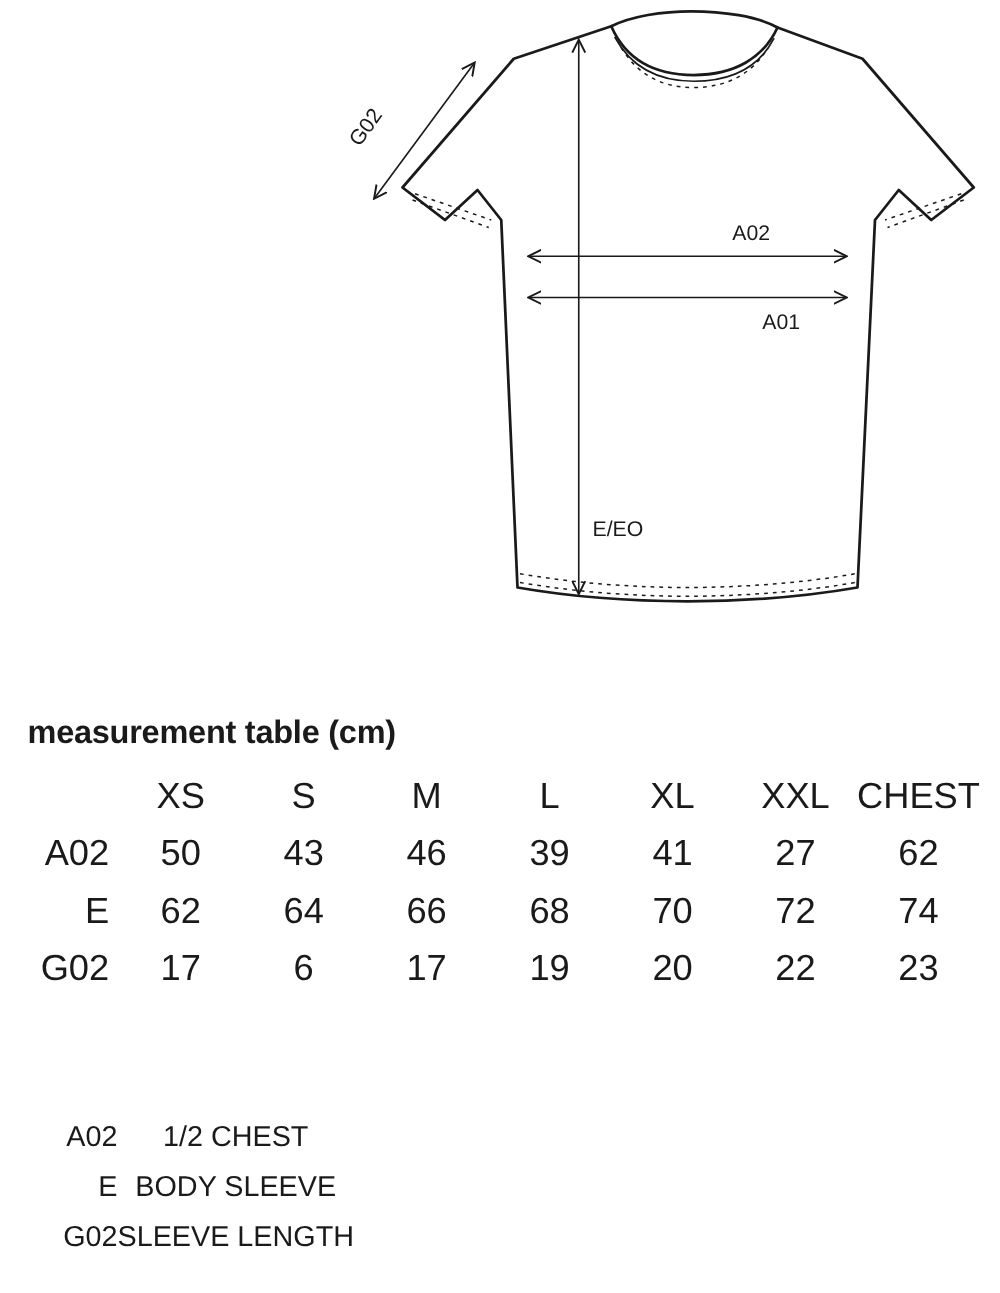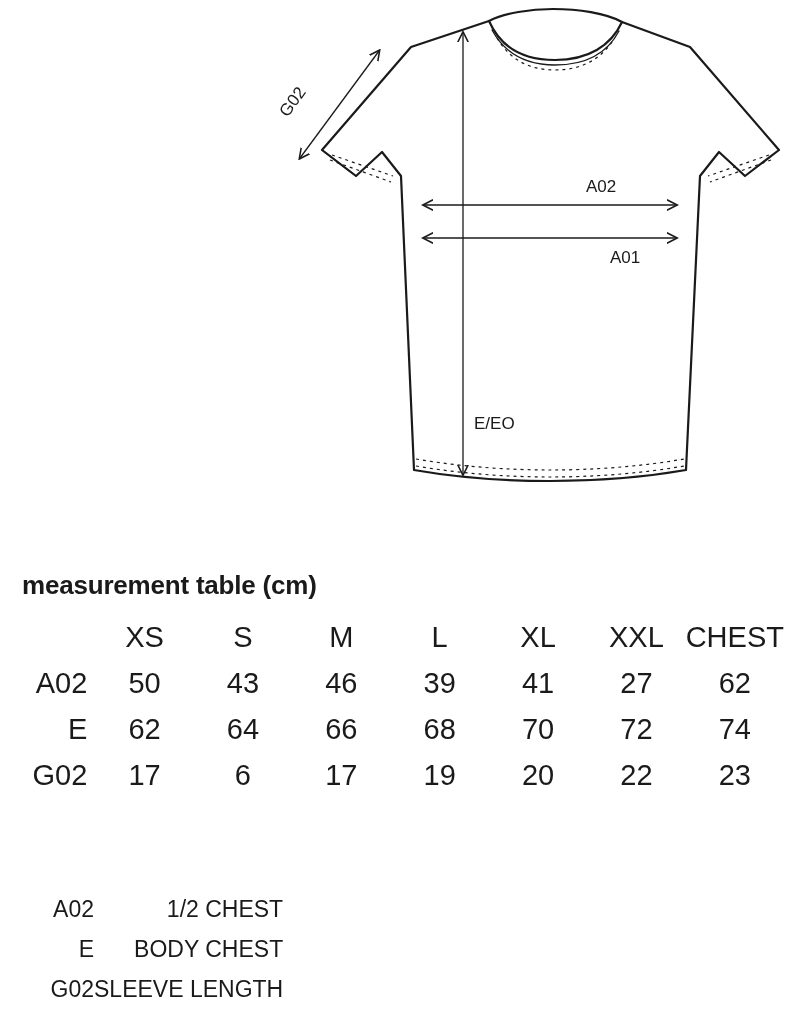--- a/index.html
+++ b/index.html
@@ -78,21 +78,21 @@
     font-size: 23px;
     padding: 6px 0 7px 0;
     vertical-align: top;
   }
   td.legend-code {
     width: 72px;
     text-align: right;
     padding-right: 18px;
   }
   td.legend-desc {
-    text-align: right;
+    text-align: center;
     white-space: nowrap;
   }
 </style>
 </head>
 <body>
 
 <div id="diagram-area">
   <svg width="800" height="540" viewBox="0 0 800 540" xmlns="http://www.w3.org/2000/svg">
     <defs>
       <marker id="arrowEnd" markerWidth="9" markerHeight="9" refX="7" refY="4.5" orient="auto">
@@ -232,21 +232,21 @@
 
 <div id="legend">
   <table class="legend-table">
     <tbody>
       <tr>
         <td class="legend-code">A02</td>
         <td class="legend-desc">1/2 CHEST</td>
       </tr>
       <tr>
         <td class="legend-code">E</td>
-        <td class="legend-desc">BODY CHEST</td>
+        <td class="legend-desc">BODY SLEEVE</td>
       </tr>
       <tr>
         <td class="legend-code">G02</td>
         <td class="legend-desc">SLEEVE LENGTH</td>
       </tr>
     </tbody>
   </table>
 </div>
 
 </body></html>

